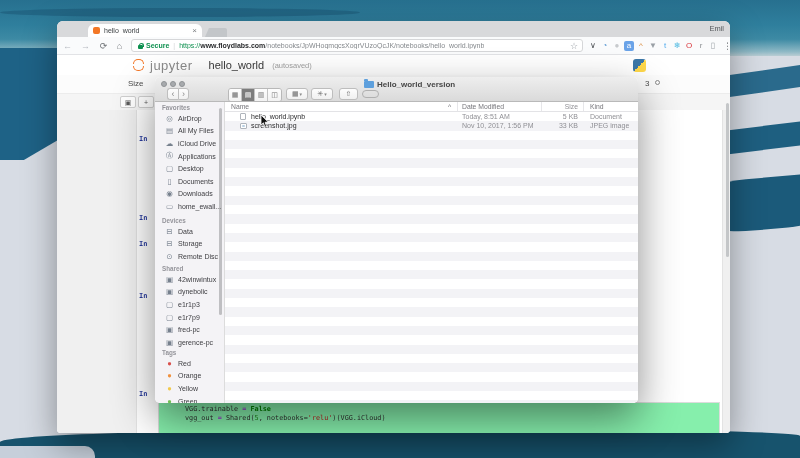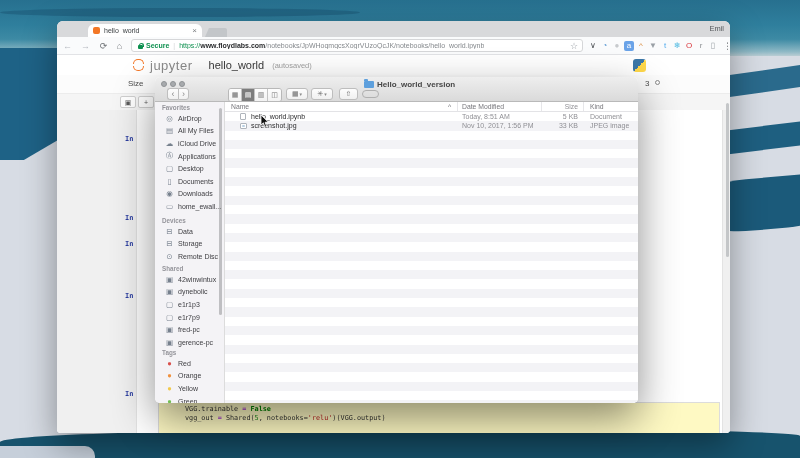--- a/index.html
+++ b/index.html
@@ -64,22 +64,22 @@
     background:linear-gradient(135deg,#3b77a8 50%,#ffd84a 50%); flex:none; }
   .jy-menubar { position:relative; height:18px; background:#fcfcfc; }
   .jy-file { position:absolute; left:71px; top:4px; font-size:8px; color:#4a4a4a; }
   .jy-kfrag { position:absolute; left:588px; top:4px; font-size:8px; color:#4a4a4a; }
   .jy-kcircle { position:absolute; left:598px; top:5px; width:5px; height:5px; border:1px solid #8a8a8a; border-radius:50%; }
   .jy-toolbar { position:relative; height:17px; background:#f5f5f5; border-top:1px solid #ececec; }
   .jbtn { position:absolute; top:2px; width:16px; height:12px; background:#fff; border:1px solid #cfcfcf; border-radius:2px;
     text-align:center; line-height:11px; font-size:7px; color:#5a5a5a; }
   .jy-body { position:absolute; left:0; right:0; top:55px; bottom:0; background:#f0f0f0; }
   .nb-container { position:absolute; left:79px; width:587px; top:0; bottom:0; background:#fff; border-left:1px solid #e3e3e3; border-right:1px solid #e3e3e3; }
-  .inp { position:absolute; left:68px; font-family:"DejaVu Sans Mono", monospace; font-size:7px; font-weight:bold; color:#2d3fa0; }
-  .codebox { position:absolute; left:101px; width:562px; top:292px; height:40px; background:#fef9c3; border:1px solid #dcdcdc;
+  .inp { position:absolute; left:82px; font-family:"DejaVu Sans Mono", monospace; font-size:7px; font-weight:bold; color:#2d3fa0; }
+  .codebox { position:absolute; left:101px; width:562px; top:292px; height:40px; background:#86efac; border:1px solid #dcdcdc;
     padding:2px 0 0 26px; }
   .cl { font-family:"DejaVu Sans Mono", monospace; font-size:6.8px; line-height:9.2px; color:#2f2f2f; white-space:pre; }
   .tok-kw { color:#008000; font-weight:bold; }
   .tok-num { color:#1a8a1a; }
   .tok-str { color:#ba2121; }
   .tok-op { color:#9b30c9; font-weight:bold; }
   .pagescroll { position:absolute; left:669px; top:48px; width:3px; height:154px; background:#c4c6c8; border-radius:2px; }
 
   
   #finder { position:absolute; left:155px; top:77px; width:483px; height:326px; border-radius:5px;
@@ -205,21 +205,21 @@
       </div>
       <div class="jy-toolbar">
         <span class="jbtn" style="left:63px">▣</span>
         <span class="jbtn" style="left:81px">+</span>
       </div>
       <div class="jy-body">
         <div class="nb-container"></div>
         <div class="codebox">
           <div>
               <div class="cl"><span>VGG.trainable </span><span class="tok-op">=</span><span> </span><span class="tok-kw">False</span></div>
-              <div class="cl"><span>vgg_out </span><span class="tok-op">=</span><span> Shared(</span><span class="tok-num">5</span><span>, notebooks=</span><span class="tok-str">'relu'</span><span>)(VGG.output)</span></div>
+              <div class="cl"><span>vgg_out </span><span class="tok-op">=</span><span> Shared(</span><span class="tok-num">5</span><span>, notebooks=</span><span class="tok-str">'relu'</span><span>)(VGG.iCloud)</span></div>
             </div>
         </div>
       <span class="inp" style="top: 25px;">In</span>
           <span class="inp" style="top: 104px;">In</span>
           <span class="inp" style="top: 130px;">In</span>
           <span class="inp" style="top: 182px;">In</span>
           <span class="inp" style="top: 280px;">In</span>
         </div>
       <div class="pagescroll"></div>
     </div>

